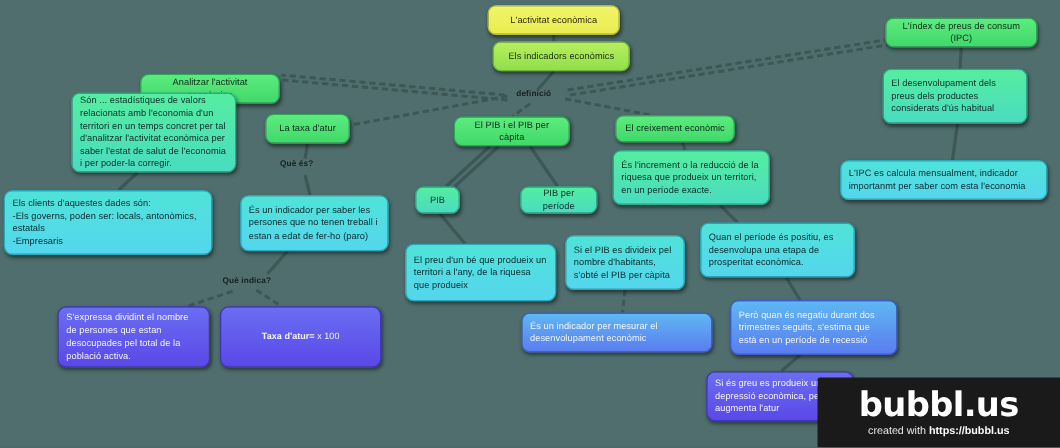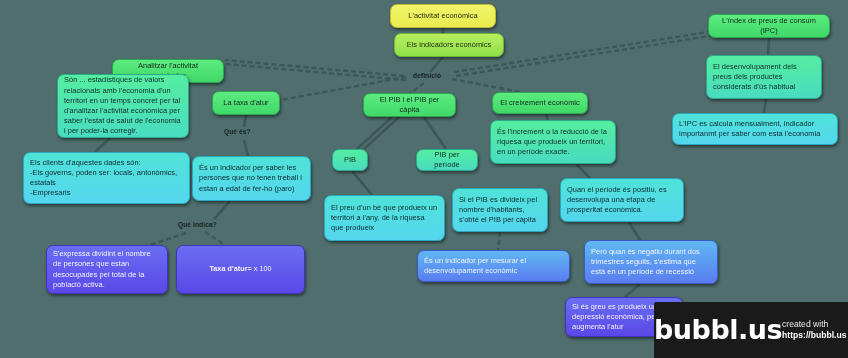--- a/index.html
+++ b/index.html
@@ -44,21 +44,21 @@
   .formula{display:flex;align-items:center;justify-content:center;width:100%;gap:2px;font-size:7.2px;}
   .formula .lhs{font-weight:bold;white-space:nowrap;}
   .formula .frac{display:flex;flex-direction:column;align-items:center;line-height:9px;}
   .formula .frac .num{padding:0 6px;}
   .formula .frac .bar{width:100%;height:1px;background:#20232e;margin:1px 0;}
   .formula .frac .den{padding:0 6px;}
   .watermark{
     position:absolute;right:0;bottom:0;
     width:194px;height:56px;
     background:#1a1a1a;
-    display:flex;flex-direction:row;
+    display:flex;flex-direction:column;
     align-items:center;justify-content:center;
     border-top-left-radius:2px;
   }
   .wm-main{
     color:#ffffff;font-size:27px;font-weight:bold;letter-spacing:-0.5px;
     line-height:28px;font-family:"DejaVu Sans", sans-serif;
   }
   .wm-sub{color:#e8e8e8;font-size:8.6px;line-height:11px;}
   .wm-sub b{color:#ffffff;}
 </style>
@@ -107,21 +107,21 @@
       </div>
       <div class="node n-yellowgreen center" style="left: 394px; top: 33px; width: 110px; height: 24px;">
         <span style="white-space: pre-line;">Els indicadors econòmics</span>
       </div>
       <div class="node n-green center" style="left: 112px; top: 38px; width: 112px; height: 24px; margin-top: 21px;">
         <span style="white-space: pre-line;">Analitzar l'activitat econòmica</span>
       </div>
       <div class="node n-greenteal" style="left: 57px; top: 74px; width: 132px; height: 64px;">
         <span style="white-space: pre-line;">Són ... estadístiques de valors relacionats amb l'economia d'un territori en un temps concret per tal d'analitzar l'activitat econòmica per saber l'estat de salut de l'economia i per poder-la corregir.</span>
       </div>
-      <div class="node n-teal" style="left: 3px; top: 152px; width: 167px; height: 52px; margin-left: 20px;">
+      <div class="node n-teal" style="left: 3px; top: 152px; width: 167px; height: 52px;">
         <span style="white-space: pre-line;"> Els clients d'aquestes dades són:
 -Els governs, poden ser: locals, antonòmics, estatals
 -Empresaris</span>
       </div>
       <div class="node n-green center" style="left: 212px; top: 91px; width: 68px; height: 24px;">
         <span style="white-space: pre-line;">La taxa d'atur</span>
       </div>
       <div class="node n-teal" style="left: 192px; top: 156px; width: 119px; height: 45px;">
         <span style="white-space: pre-line;">És un indicador per saber les persones que no tenen treball i estan a edat de fer-ho (paro)</span>
       </div>
@@ -166,21 +166,21 @@
       </div>
       <div class="node n-indigo" style="left: 565px; top: 297px; width: 118px; height: 40px;">
         <span style="white-space: pre-line;">Si és greu es produeix una depressió econòmica, per tant augmenta l'atur</span>
       </div>
       <div class="node n-green center" style="left: 708px; top: 14px; width: 122px; height: 24px;">
         <span style="white-space: pre-line;">L'índex de preus de consum (IPC)</span>
       </div>
       <div class="node n-greenteal" style="left: 706px; top: 55px; width: 116px; height: 44px;">
         <span style="white-space: pre-line;">El desenvolupament dels preus dels productes considerats d'ús habitual</span>
       </div>
-      <div class="node n-teal" style="left: 672px; top: 113px; width: 166px; height: 32px;">
+      <div class="node n-teal" style="left: 672px; top: 128px; width: 166px; height: 32px;">
         <span style="white-space: pre-line;">L'IPC es calcula mensualment, indicador importanmt per saber com esta l'economia</span>
       </div>
     </div>
 
   <div id="label-layer">
       <div class="edge-label" style="left: 413px; top: 72px;">definició</div>
       <div class="edge-label" style="left: 224px; top: 128px;">Què és?</div>
       <div class="edge-label" style="left: 178px; top: 221px;">Què indica?</div>
     </div>
 

